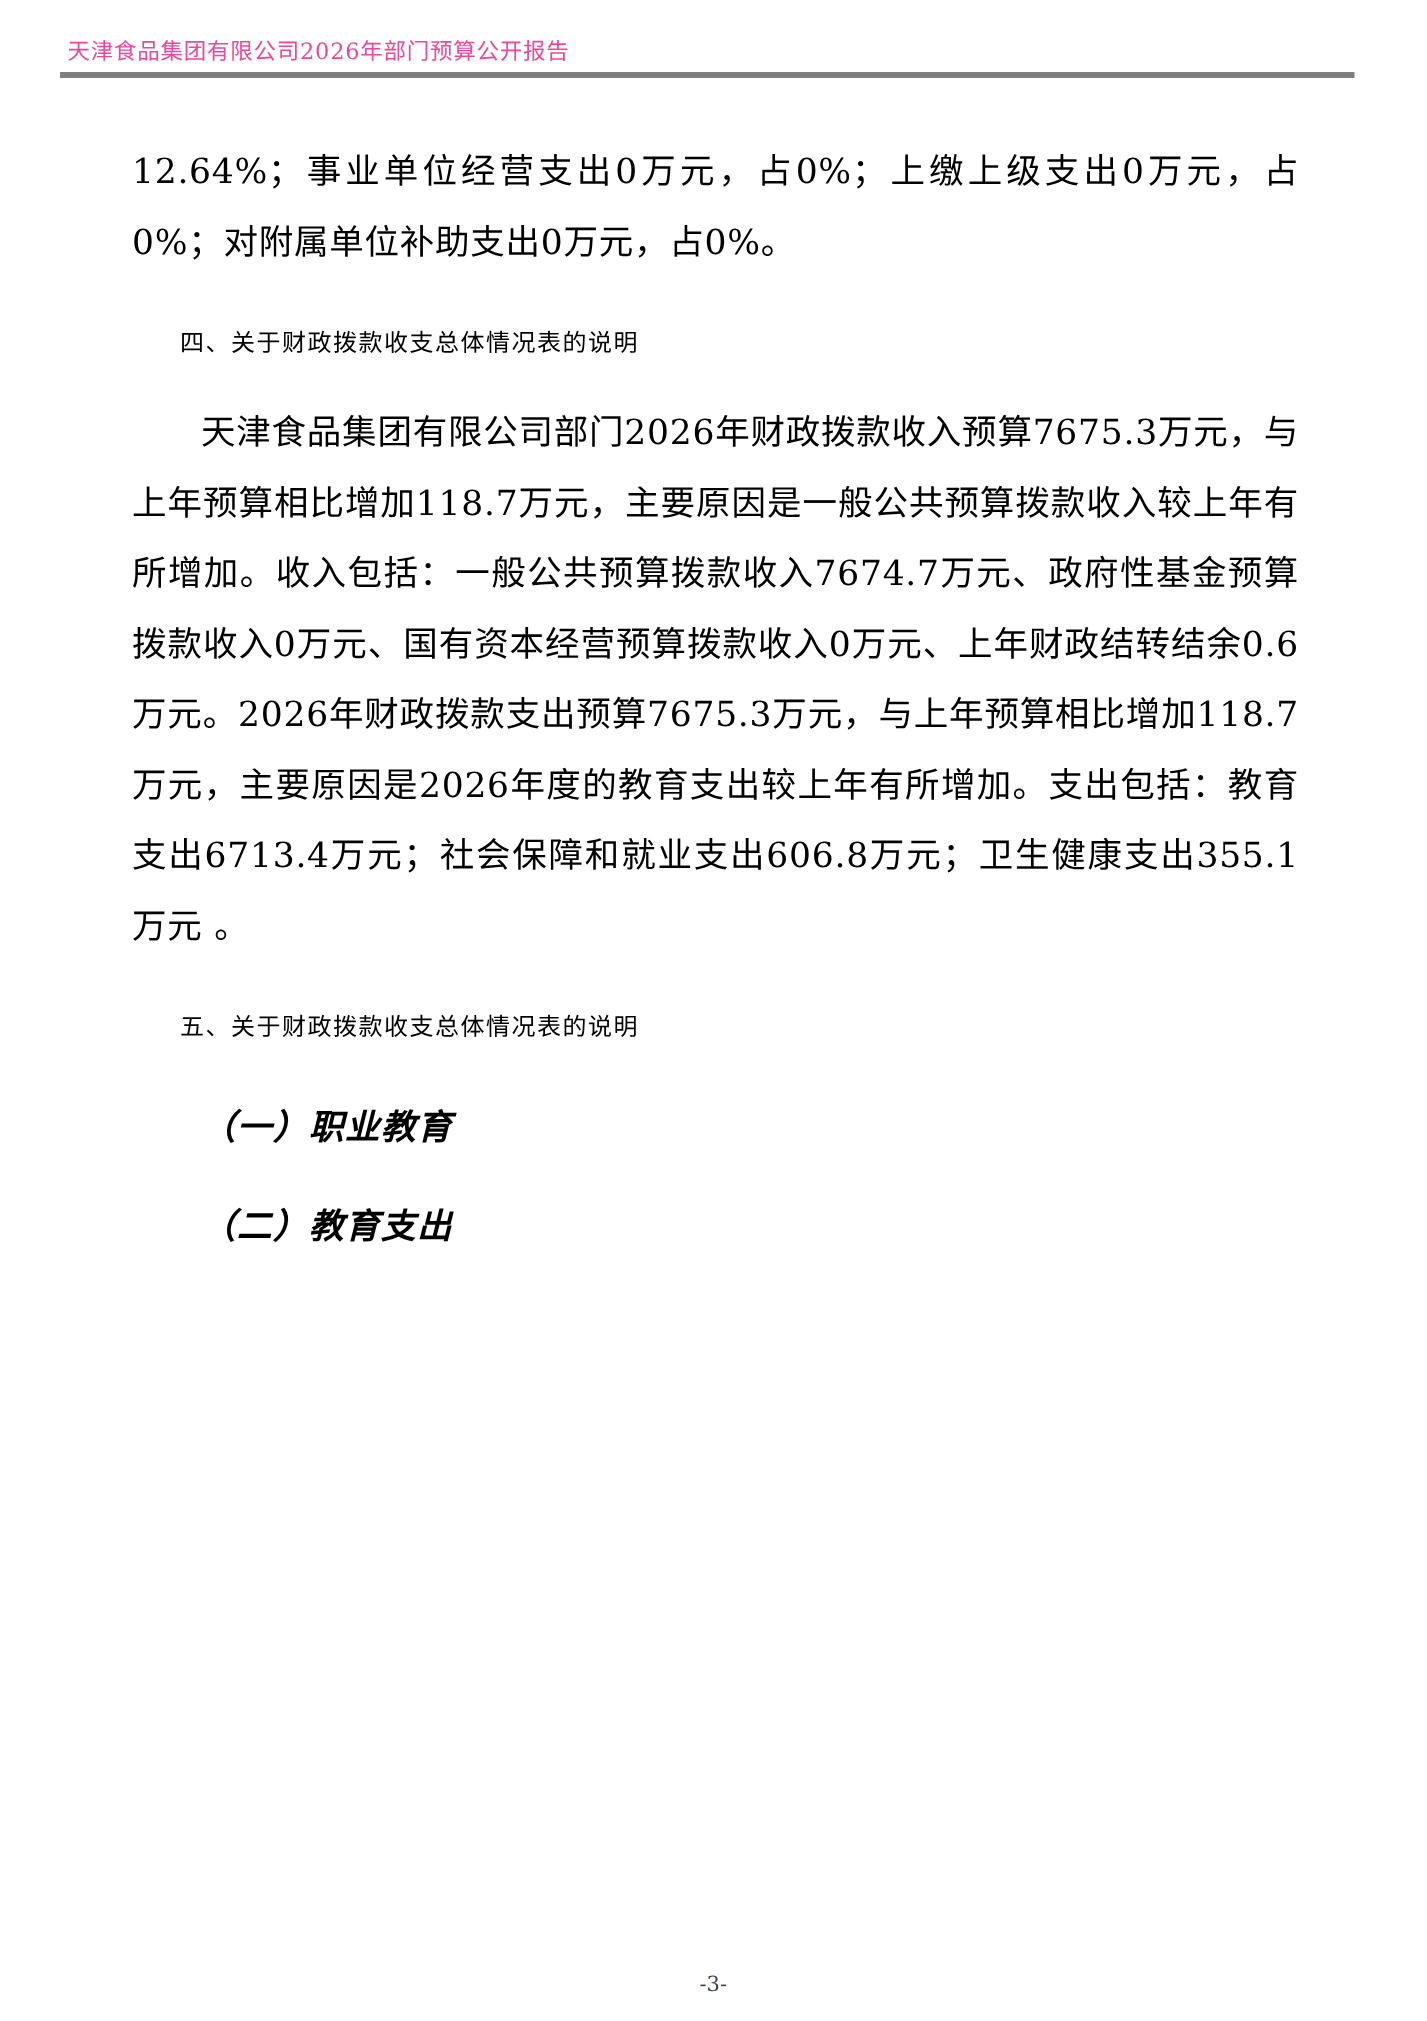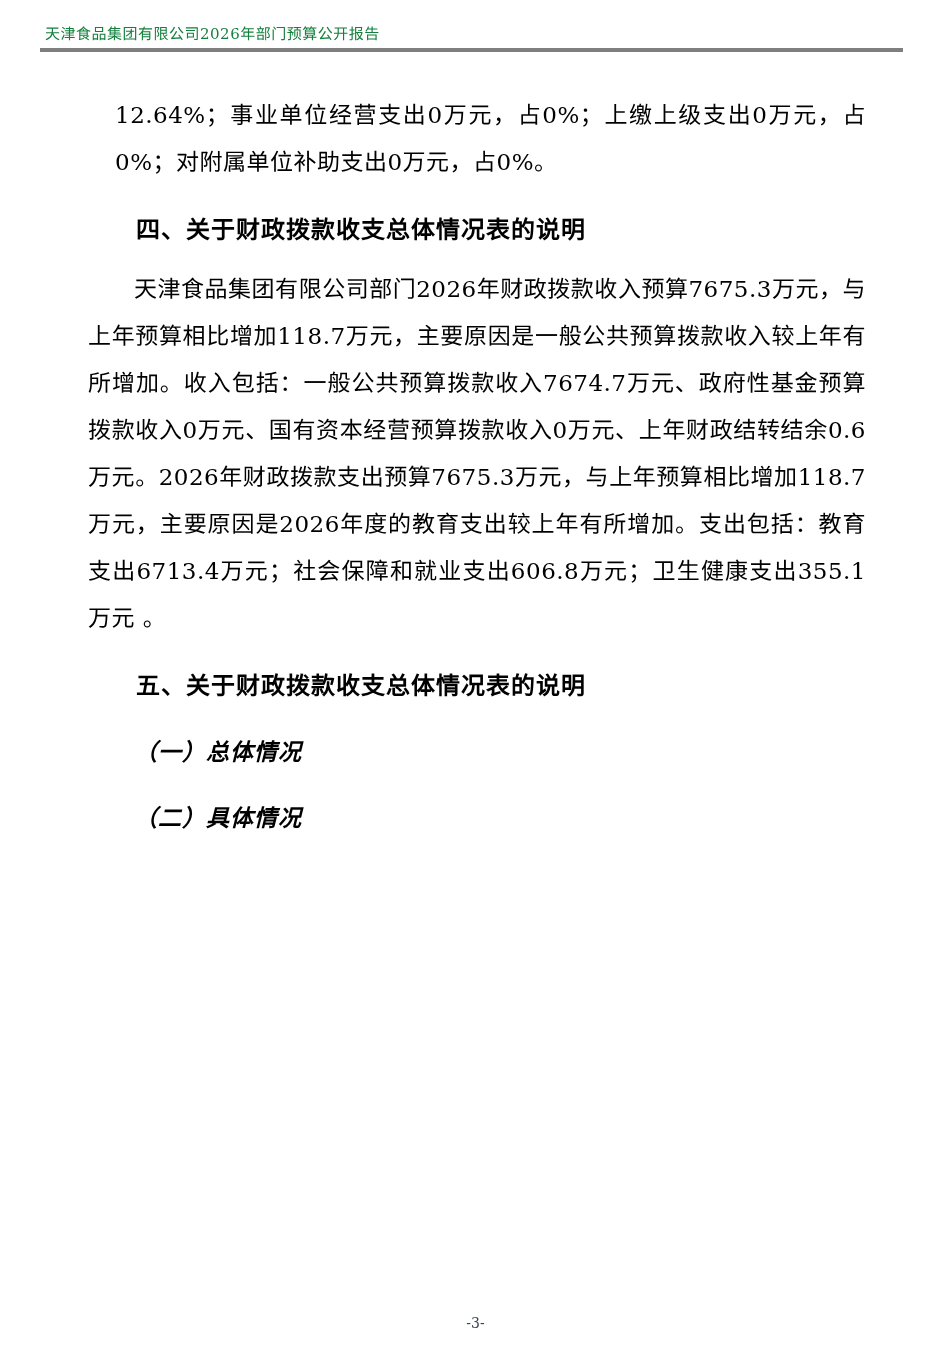--- a/index.html
+++ b/index.html
@@ -20,21 +20,21 @@
   .doc-header {
     position: absolute;
     top: 24px;
     left: 40px;
     width: 863px;
   }
   .doc-header .header-title {
     display: block;
     font-size: 15px;
     line-height: 20px;
-    color: #15803d;
+    color: #ec4899;
     padding-left: 5px;
     letter-spacing: 0.5px;
   }
   .doc-header .header-rule {
     margin-top: 4px;
     height: 4px;
     background: #7f7f7f;
   }
   
   .doc-body {
@@ -47,27 +47,26 @@
     text-align: justify;
     text-justify: inter-ideograph;
     letter-spacing: 0.5px;
   }
   .para {
     margin: 0;
     text-indent: 2em;
   }
   .para.continued {
     text-indent: 0;
-    margin-left: 27px;
   }
   .section-heading {
     margin: 24px 0 16px 0;
     font-family: "Liberation Sans", "DejaVu Sans", sans-serif;
-    font-size: 24px;
-    font-weight: bold;
+    font-size: 16px;
+    font-weight: normal;
     line-height: 40px;
     text-indent: 2em;
     letter-spacing: 1px;
   }
   .sub-heading {
     margin: 26px 0 16px 0;
     font-size: 23px;
     font-weight: bold;
     font-style: italic;
     line-height: 40px;
@@ -98,24 +97,24 @@
   <div class="doc-body">
 
     <p class="para continued">12.64%；事业单位经营支出0万元，占0%；上缴上级支出0万元，占0%；对附属单位补助支出0万元，占0%。</p>
 
     <h2 class="section-heading">四、关于财政拨款收支总体情况表的说明</h2>
 
     <p class="para">天津食品集团有限公司部门2026年财政拨款收入预算7675.3万元，与上年预算相比增加118.7万元，主要原因是一般公共预算拨款收入较上年有所增加。收入包括：一般公共预算拨款收入7674.7万元、政府性基金预算拨款收入0万元、国有资本经营预算拨款收入0万元、上年财政结转结余0.6万元。2026年财政拨款支出预算7675.3万元，与上年预算相比增加118.7万元，主要原因是2026年度的教育支出较上年有所增加。支出包括：教育支出6713.4万元；社会保障和就业支出606.8万元；卫生健康支出355.1万元 。</p>
 
     <h2 class="section-heading">五、关于财政拨款收支总体情况表的说明</h2>
 
-    <h3 class="sub-heading">（一）总体情况</h3>
+    <h3 class="sub-heading">（一）职业教育</h3>
 
 
-    <h3 class="sub-heading">（二）具体情况</h3>
+    <h3 class="sub-heading">（二）教育支出</h3>
 
 
   </div>
 
   <div class="doc-footer">
     <span>-3-</span>
   </div>
 
 </div>
 

